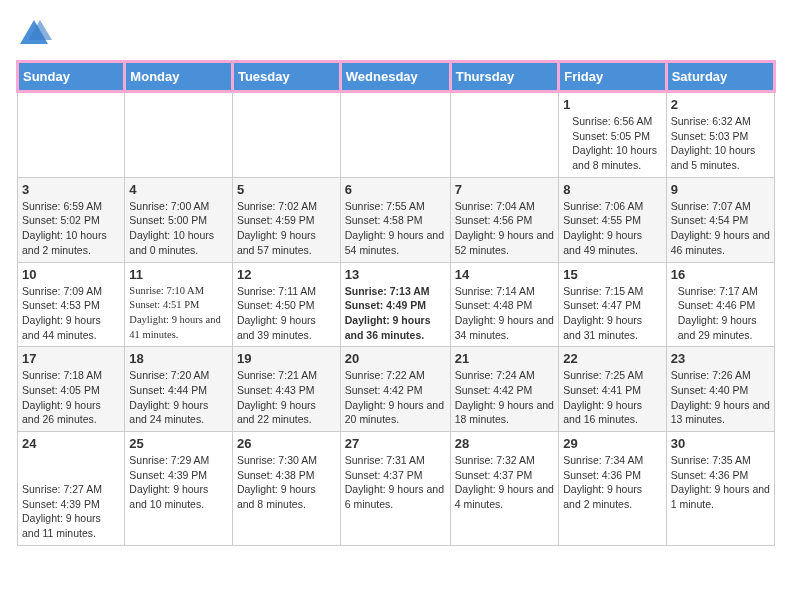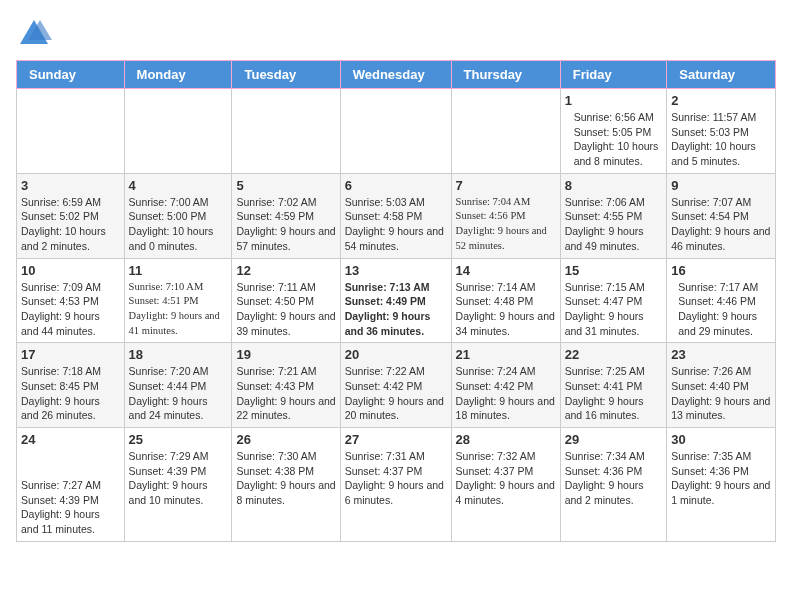--- a/index.html
+++ b/index.html
@@ -53,25 +53,25 @@
       color: #555;
     }
     table {
       width: 100%;
       border-collapse: collapse;
       font-size: 11px;
     }
     thead th {
       background-color: #4a90d9;
       color: #fff;
-      padding: 6px 12px;
+      padding: 6px 4px;
       text-align: left;
       font-size: 13px;
       font-weight: bold;
-      border: 1px solid #f9a8d4;
+      border: 3px solid #f9a8d4;
     }
     tbody td {
       border: 1px solid #ccc;
       vertical-align: top;
       padding: 4px;
       width: 113px;
       min-height: 80px;
       background: #fff;
     }
     tbody tr:nth-child(even) td {
@@ -133,21 +133,21 @@
         <td class="empty-cell"></td>
         <td class="empty-cell"></td>
         <td>
           <span class="day-num">1</span>
           <div class="day-info" style="white-space: pre-line; margin-left: 9px;">Sunrise: 6:56 AM
 Sunset: 5:05 PM
 Daylight: 10 hours and 8 minutes.</div>
         </td>
         <td>
           <span class="day-num">2</span>
-          <div class="day-info" style="white-space: pre-line;">Sunrise: 11:57 AM
+          <div class="day-info" style="white-space: pre-line;">Sunrise: 6:32 AM
 Sunset: 5:03 PM
 Daylight: 10 hours and 5 minutes.</div>
         </td>
       </tr>
       <tr>
         <td>
           <span class="day-num">3</span>
           <div class="day-info" style="white-space: pre-line;">Sunrise: 6:59 AM
 Sunset: 5:02 PM
 Daylight: 10 hours and 2 minutes.</div>
@@ -159,27 +159,27 @@
 Daylight: 10 hours and 0 minutes.</div>
         </td>
         <td>
           <span class="day-num">5</span>
           <div class="day-info" style="white-space: pre-line;">Sunrise: 7:02 AM
 Sunset: 4:59 PM
 Daylight: 9 hours and 57 minutes.</div>
         </td>
         <td>
           <span class="day-num">6</span>
-          <div class="day-info" style="white-space: pre-line;">Sunrise: 5:03 AM
+          <div class="day-info" style="white-space: pre-line;">Sunrise: 7:55 AM
 Sunset: 4:58 PM
 Daylight: 9 hours and 54 minutes.</div>
         </td>
         <td>
           <span class="day-num">7</span>
-          <div class="day-info" style="white-space: pre-line; font-family: Liberation Serif, serif;">Sunrise: 7:04 AM
+          <div class="day-info" style="white-space: pre-line;">Sunrise: 7:04 AM
 Sunset: 4:56 PM
 Daylight: 9 hours and 52 minutes.</div>
         </td>
         <td>
           <span class="day-num">8</span>
           <div class="day-info" style="white-space: pre-line;">Sunrise: 7:06 AM
 Sunset: 4:55 PM
 Daylight: 9 hours and 49 minutes.</div>
         </td>
         <td>
@@ -230,21 +230,21 @@
           <span class="day-num">16</span>
           <div class="day-info" style="white-space: pre-line; margin-left: 7px;">Sunrise: 7:17 AM
 Sunset: 4:46 PM
 Daylight: 9 hours and 29 minutes.</div>
         </td>
       </tr>
       <tr>
         <td>
           <span class="day-num">17</span>
           <div class="day-info" style="white-space: pre-line;">Sunrise: 7:18 AM
-Sunset: 8:45 PM
+Sunset: 4:05 PM
 Daylight: 9 hours and 26 minutes.</div>
         </td>
         <td>
           <span class="day-num">18</span>
           <div class="day-info" style="white-space: pre-line;">Sunrise: 7:20 AM
 Sunset: 4:44 PM
 Daylight: 9 hours and 24 minutes.</div>
         </td>
         <td>
           <span class="day-num">19</span>

